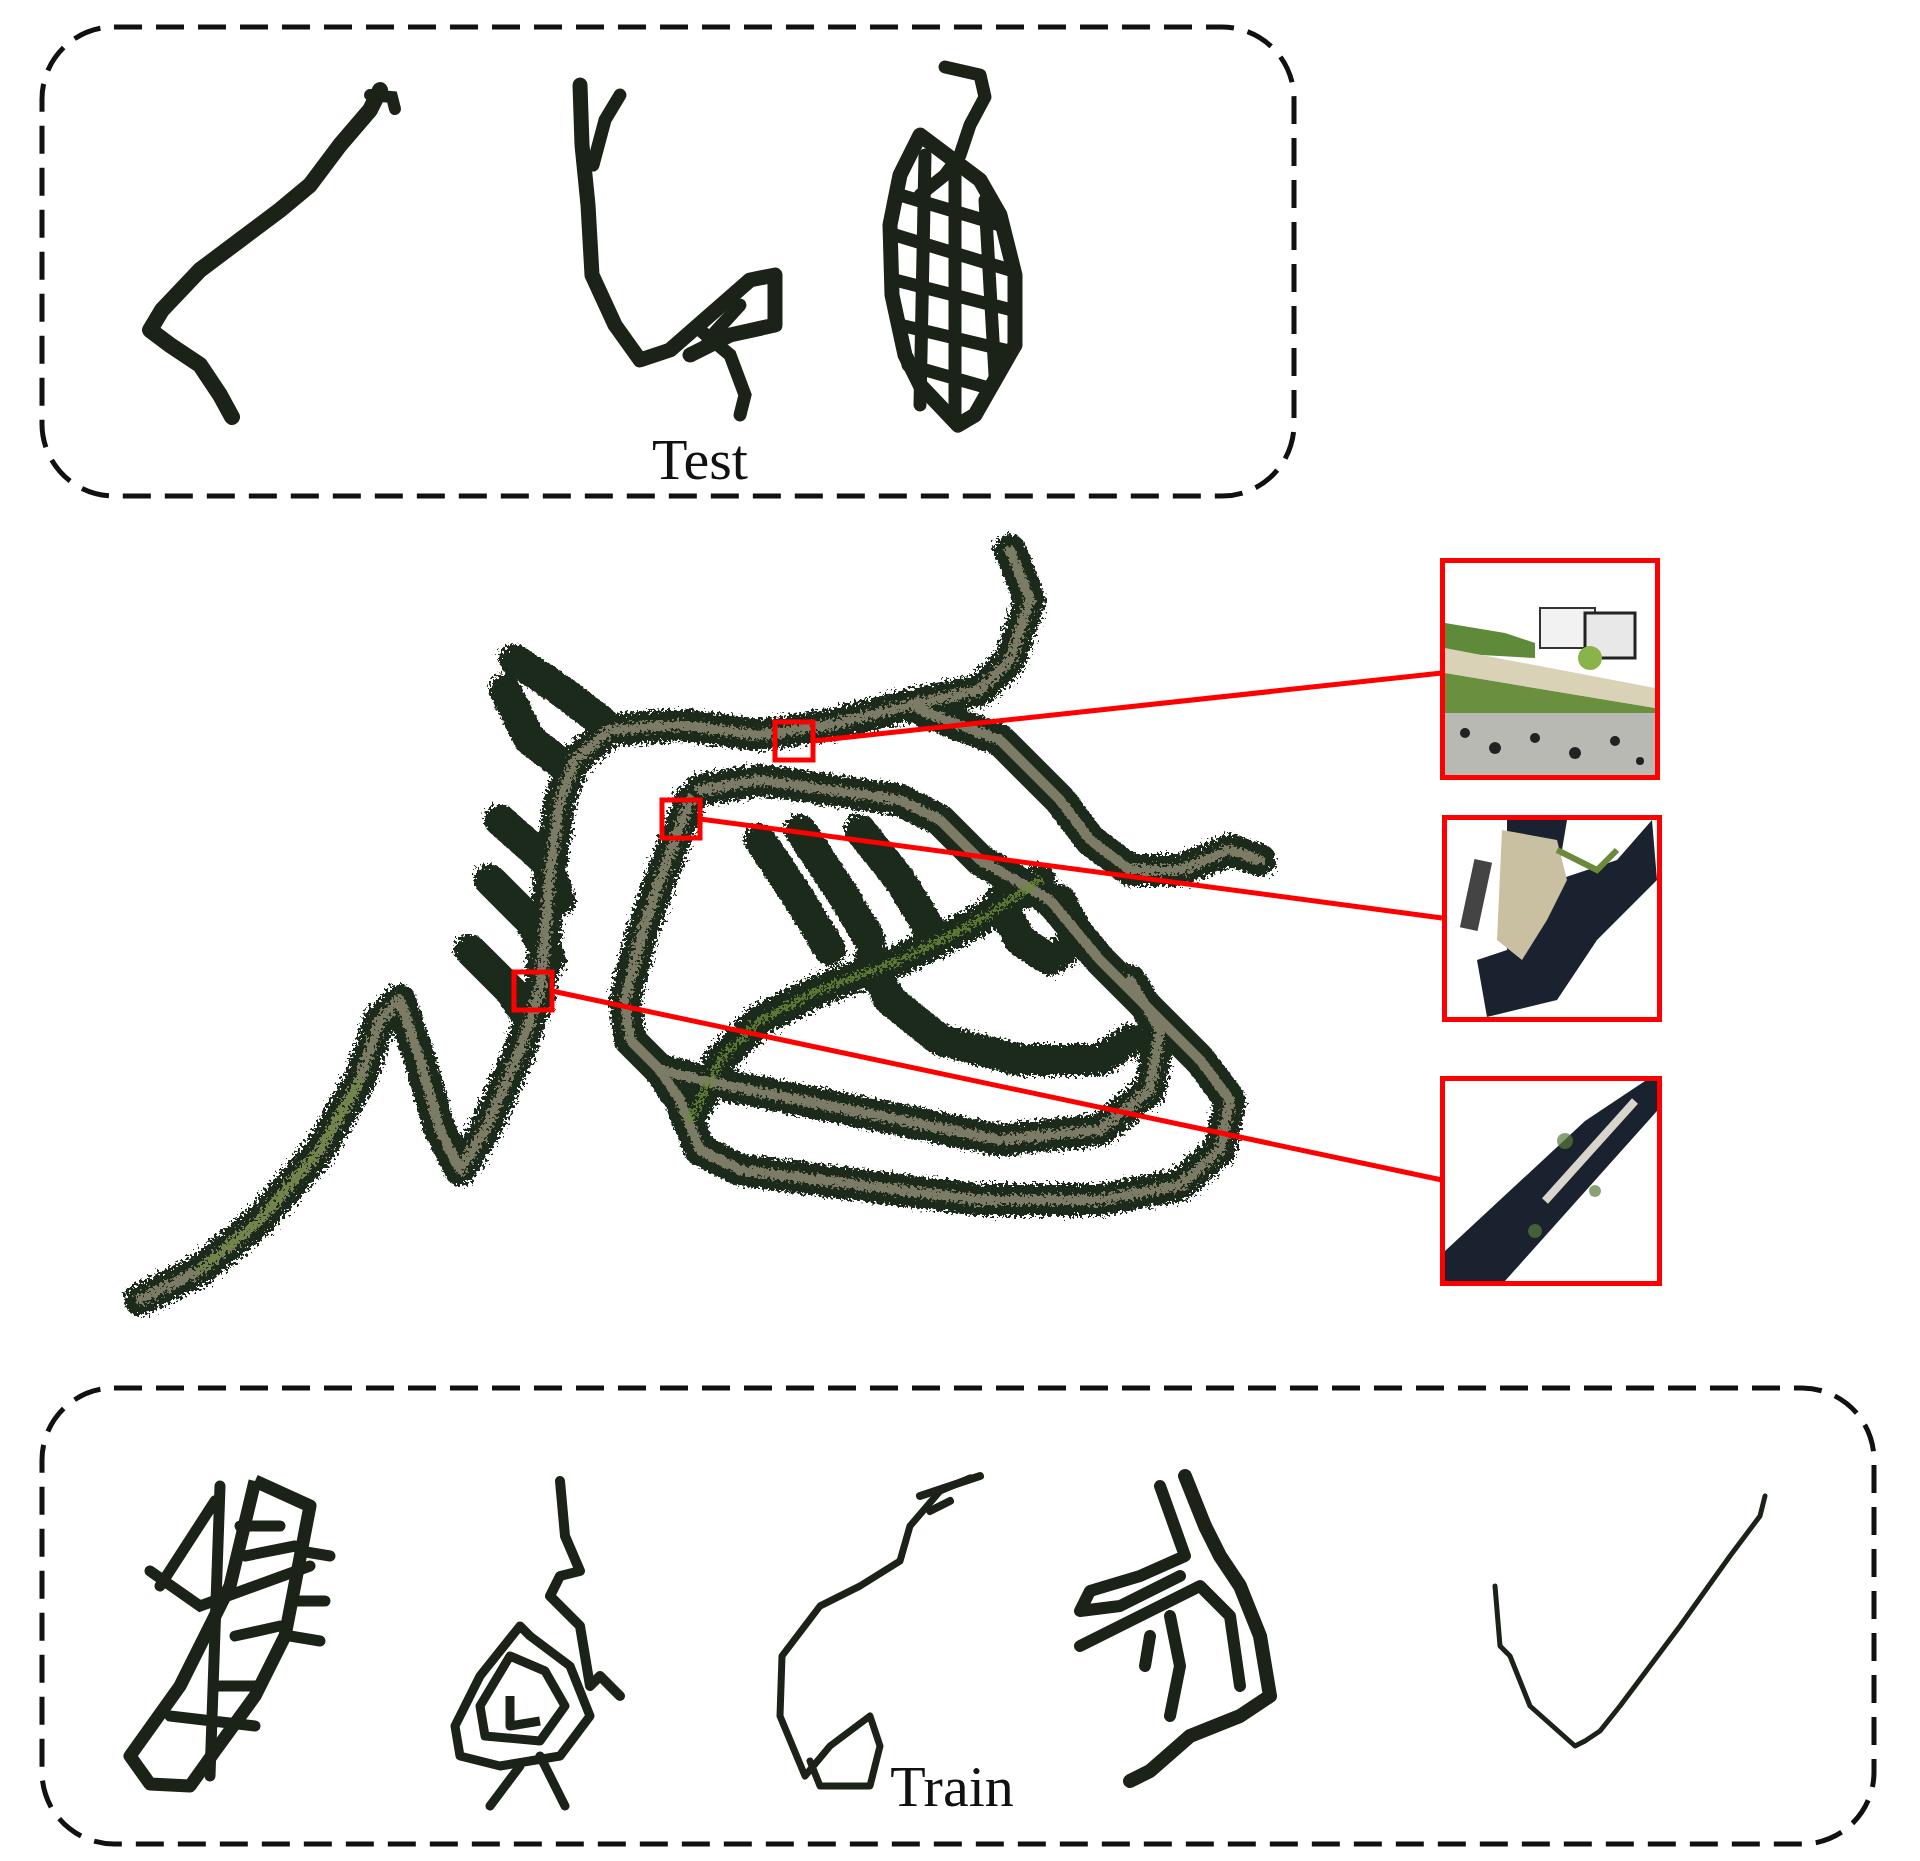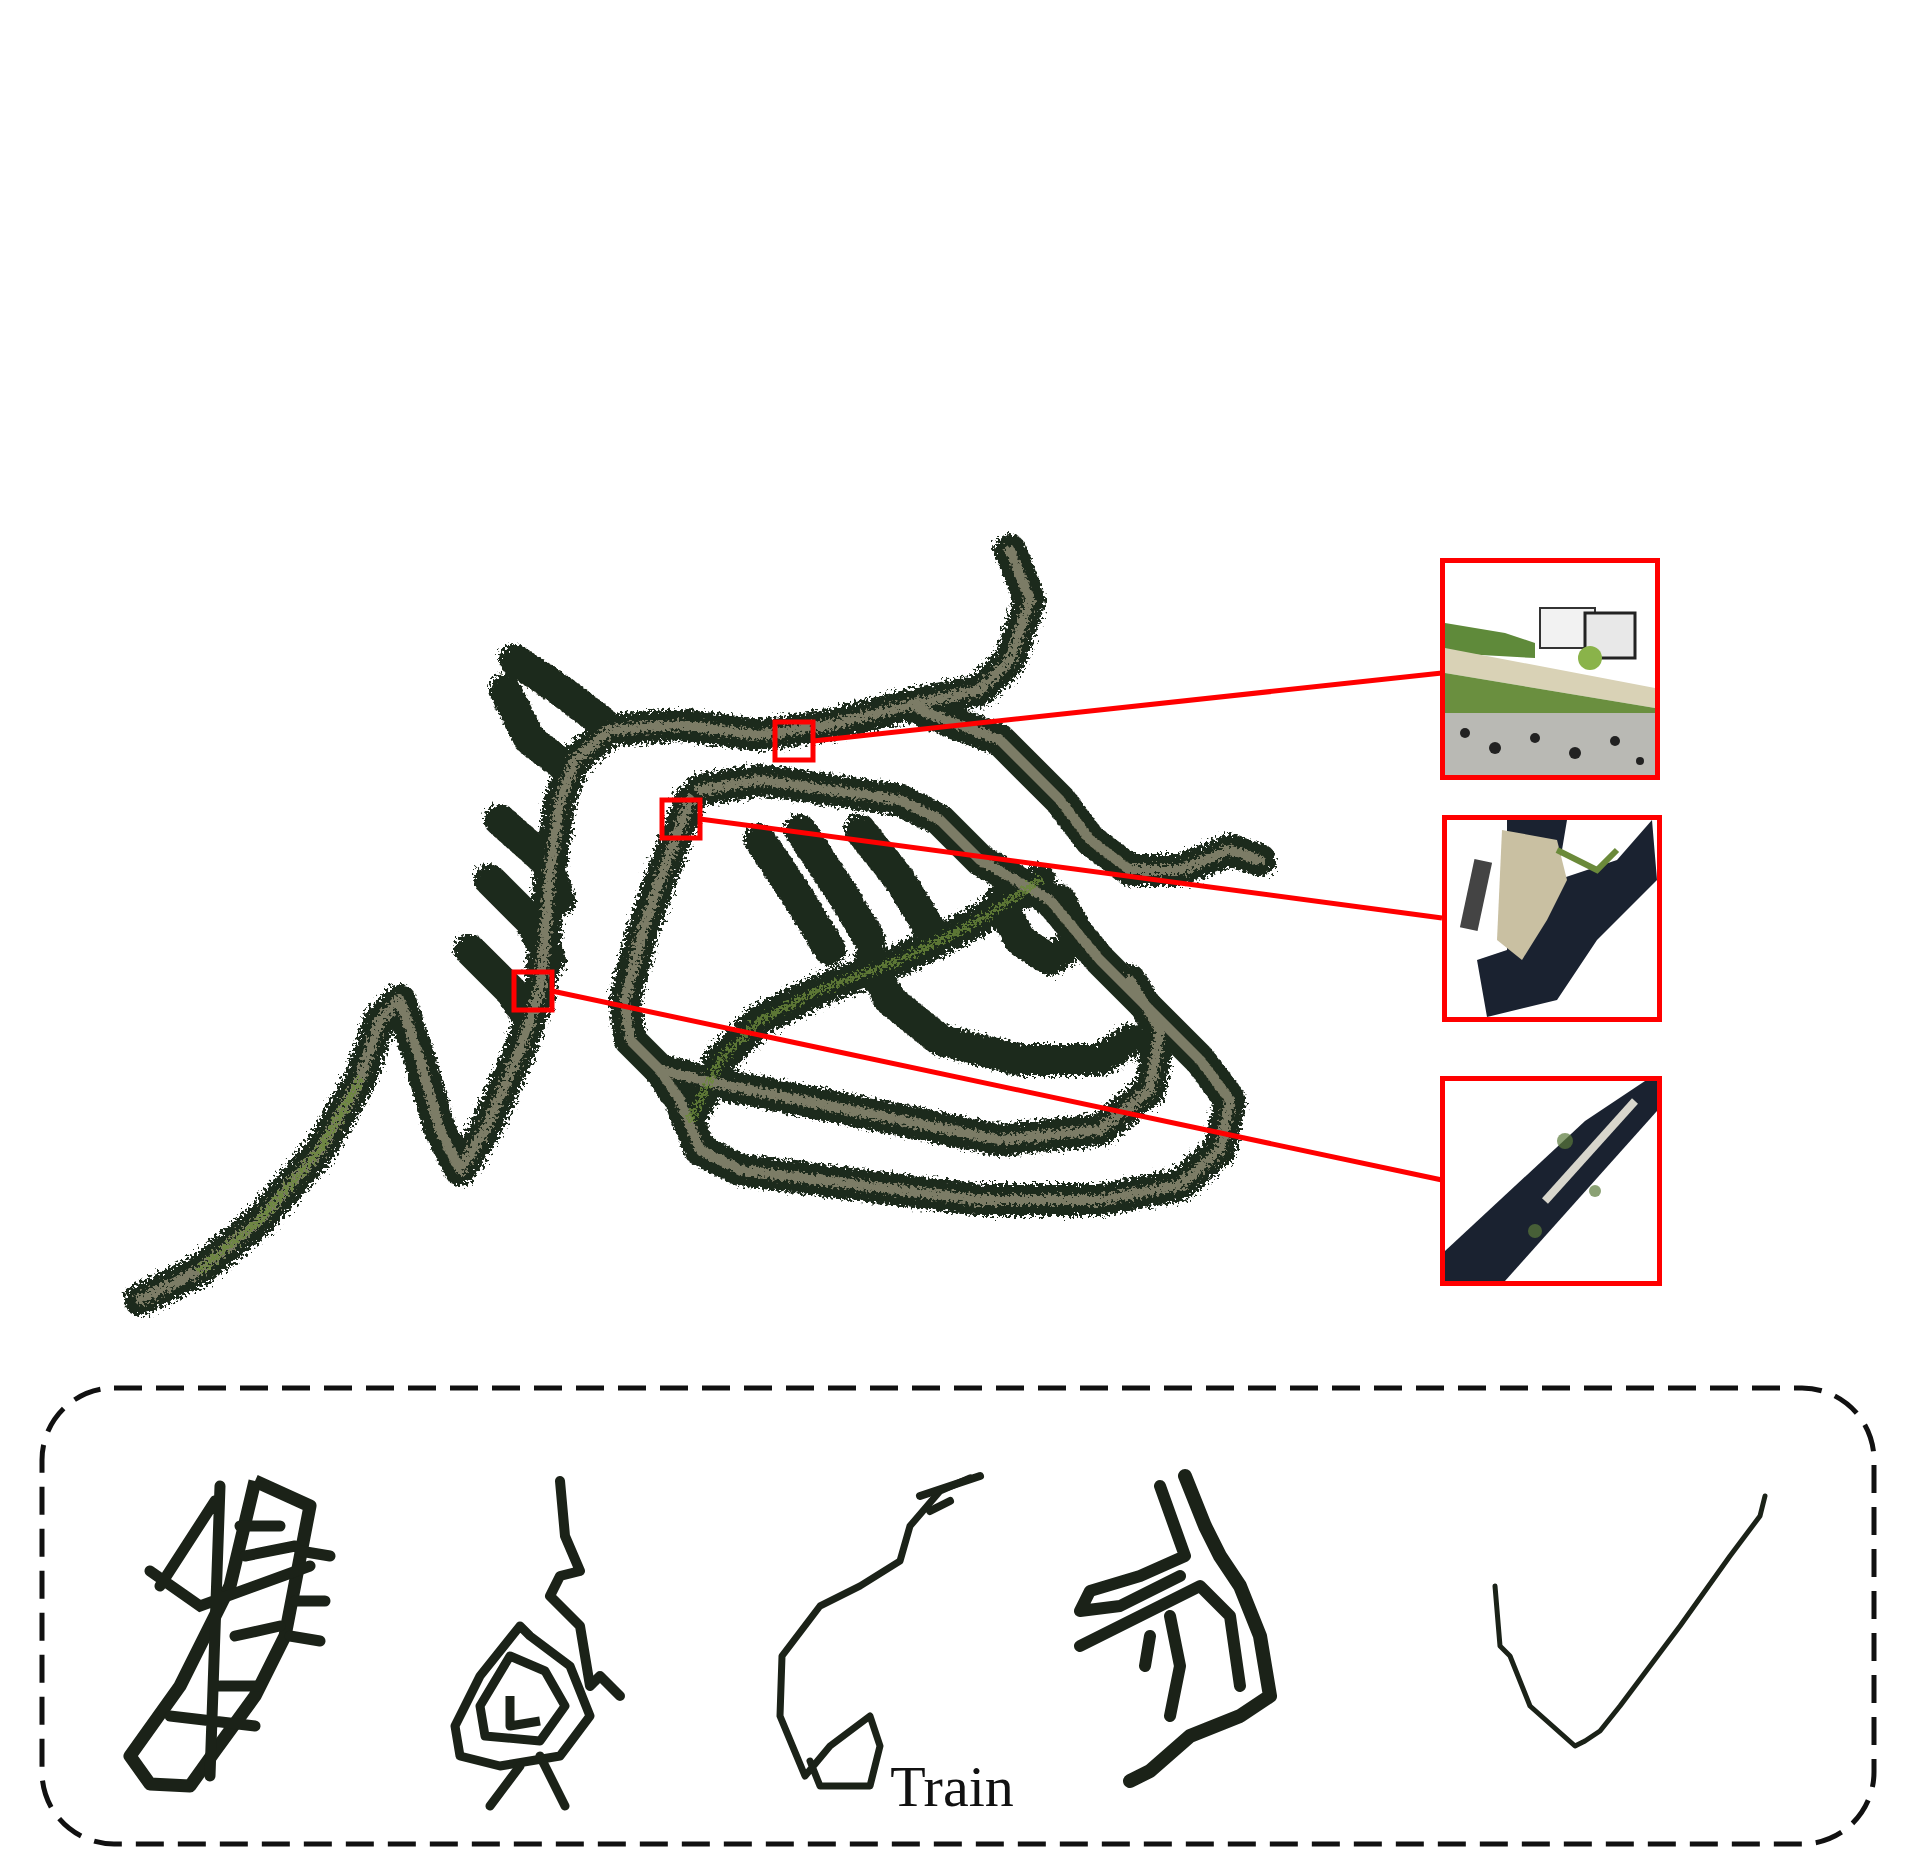--- a/index.html
+++ b/index.html
@@ -10,20 +10,40 @@
   .split-label { position: absolute; font-family: "Liberation Serif", "DejaVu Serif", serif; font-size: 58px; color: #111111; line-height: 1; white-space: nowrap; transform: translateX(-50%); }
   .inset { position: absolute; box-sizing: border-box; border: 5px solid #ff0000; background: #f7f7f3; overflow: hidden; }
   .inset svg { position: absolute; left: 0; top: 0; width: 100%; height: 100%; }
   .map-layer { position: absolute; left: 0; top: 0; }
 </style>
 </head>
 <body>
 
 <div class="figure">
 
+  <div class="split-box" style="left:40px;top:25px;width:1256px;height:473px;">
+    <svg width="1256" height="473">
+      <rect x="2" y="2" width="1252" height="469" rx="72" ry="72" fill="none" stroke="#111" stroke-width="5" stroke-dasharray="28 14"></rect>
+    </svg>
+    <svg width="1256" height="473">
+      <path d="M340,65 L330,85 L300,120 L270,160 L240,185 L200,215 L160,245 L122,285 L110,305 L130,320 L160,340 L180,370 L192,392" fill="none" stroke="#1b2218" stroke-width="16" stroke-linecap="round" stroke-linejoin="round"></path>
+      <path d="M330,70 L352,72 L355,84" fill="none" stroke="#1b2218" stroke-width="12" stroke-linecap="round"></path>
+    </svg>
+    <svg width="1256" height="473">
+      <path d="M540,60 L542,120 L548,180 L552,250 L575,300 L600,335 L630,325 L670,290 L710,255 L735,250 L735,300 L690,310 L650,330" fill="none" stroke="#1b2218" stroke-width="15" stroke-linecap="round" stroke-linejoin="round"></path>
+      <path d="M580,70 L565,95 L553,140" fill="none" stroke="#1b2218" stroke-width="13" stroke-linecap="round"></path>
+    <path d="M660,305 L690,330 L705,370 L700,390 M700,280 L668,315" fill="none" stroke="#1b2218" stroke-width="13" stroke-linecap="round"></path>
+    </svg>
+    <svg width="1256" height="473">
+      <path d="M905,42 L940,50 L945,72 L930,100 L920,130 L905,150 L880,170" fill="none" stroke="#1b2218" stroke-width="13" stroke-linecap="round" stroke-linejoin="round"></path>
+      <path d="M880,110 L940,155 L960,190 L975,250 L975,320 L935,390 L918,400 L880,360 L865,330 L852,270 L850,200 L860,150 Z" fill="none" stroke="#1b2218" stroke-width="15" stroke-linejoin="round"></path>
+      <path d="M860,170 L960,200 M855,210 L970,245 M855,255 L972,285 M860,300 L965,325 M868,340 L945,362 M885,130 L880,380 M915,150 L915,395 M945,175 L955,350" fill="none" stroke="#1b2218" stroke-width="13" stroke-linecap="round"></path>
+    </svg>
+    <div class="split-label" style="left:660px;top:406px;">Test</div>
+  </div>
 
 
   <svg class="map-layer" width="1920" height="1861" viewBox="0 0 1920 1861">
     <defs>
       <filter id="rough" x="-5%" y="-5%" width="110%" height="110%">
         <feTurbulence type="fractalNoise" baseFrequency="0.35" numOctaves="2" seed="3" result="n"></feTurbulence>
         <feDisplacementMap in="SourceGraphic" in2="n" scale="14"></feDisplacementMap>
       </filter>
     </defs>
     <g filter="url(#rough)" fill="none" stroke-linecap="round" stroke-linejoin="round">

